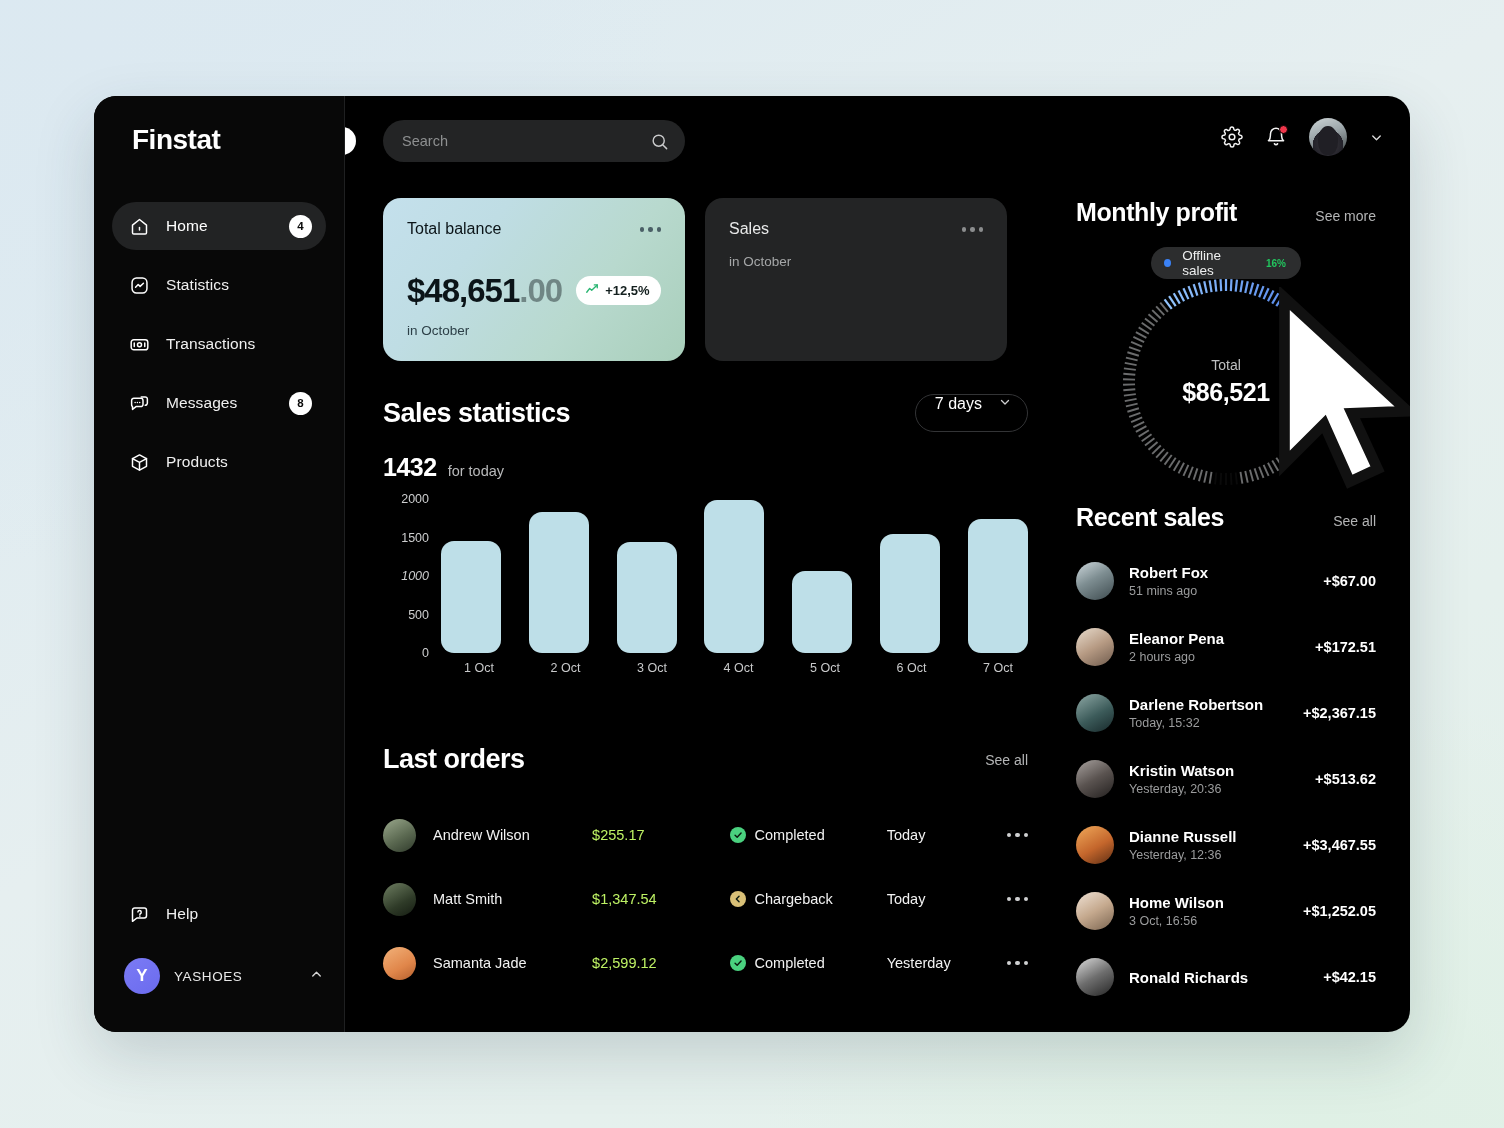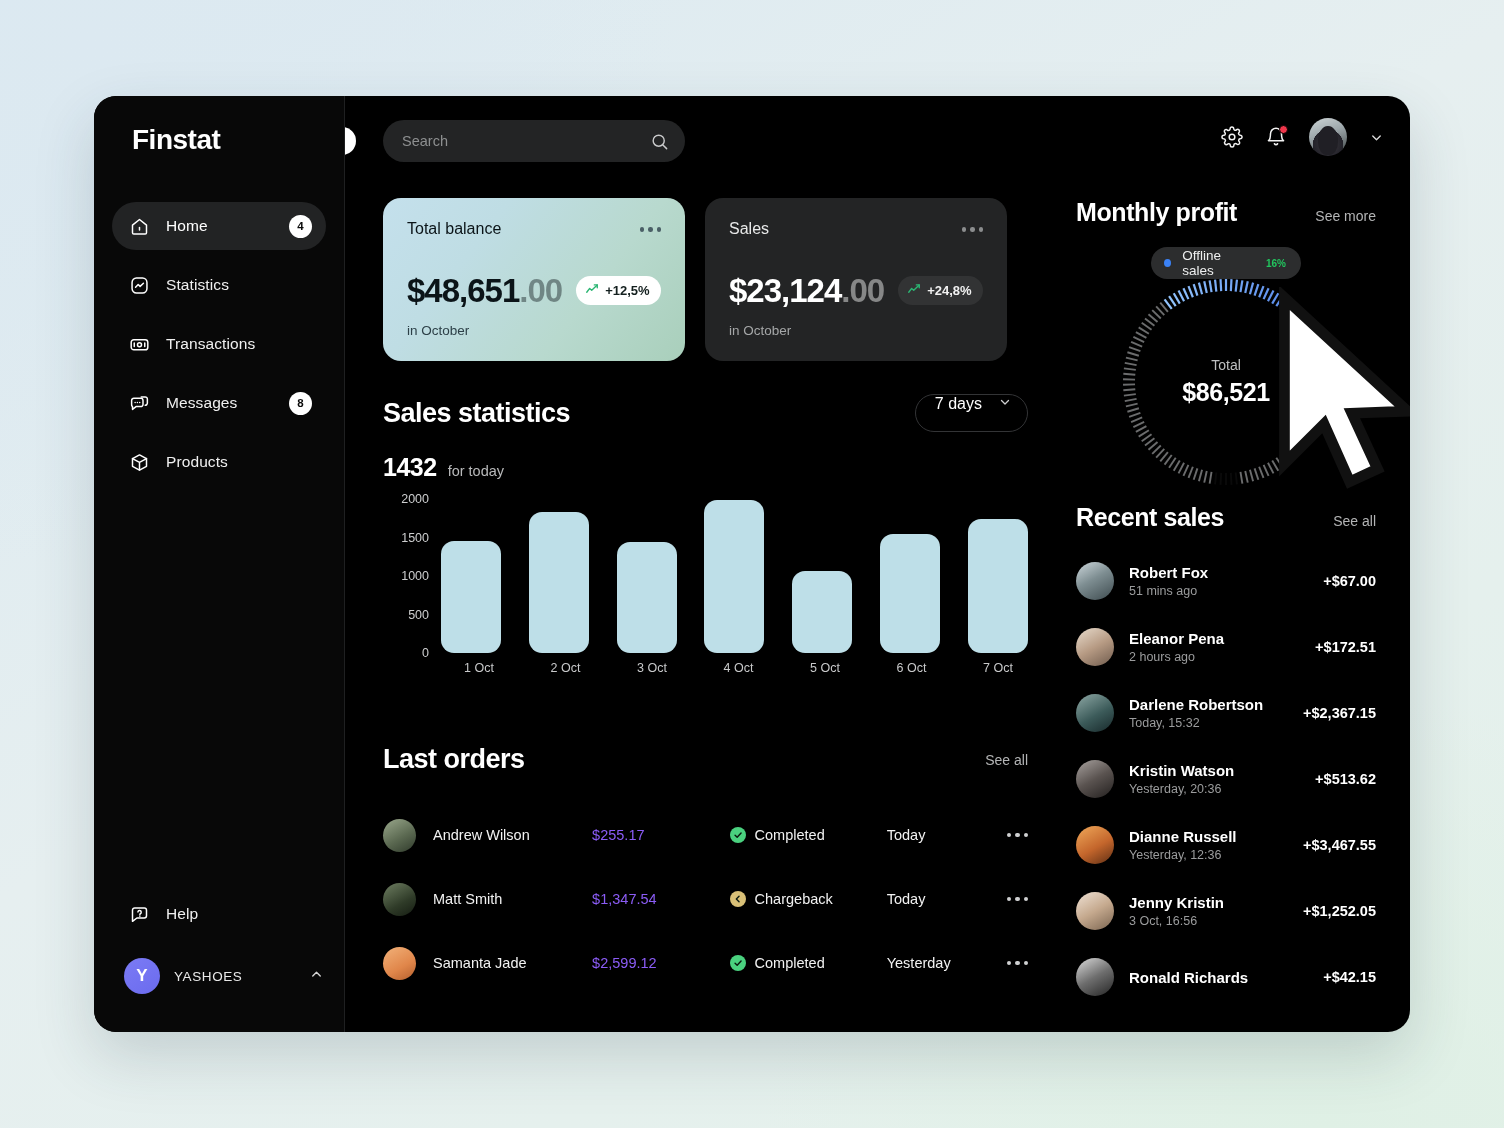--- a/index.html
+++ b/index.html
@@ -201,21 +201,21 @@
   .orders { margin-top: 28px; }
   .order-row {
     display: flex; align-items: center;
     height: 64px;
   }
   .o-avatar {
     width: 33px; height: 33px; border-radius: 50%;
     flex: 0 0 33px; margin-right: 17px;
   }
   .o-name { width: 162px; font-size: 14.5px; color: #f2f2f2; }
-  .o-amount { width: 140px; font-size: 14.5px; color: #8b5cf6; }
+  .o-amount { width: 140px; font-size: 14.5px; color: #bef264; }
   .o-status { width: 160px; display: flex; align-items: center; gap: 9px; font-size: 14.5px; color: #f2f2f2; }
   .s-ico { width: 16px; height: 16px; border-radius: 50%; display: flex; align-items: center; justify-content: center; flex:0 0 16px;}
   .s-ico svg { width: 10px; height: 10px; color: #0b1a10; }
   .o-date { width: 122px; font-size: 14.5px; color: #f2f2f2; }
   .o-more { display: flex; gap: 4px; cursor: pointer; }
   .o-more i { width: 4.5px; height: 4.5px; border-radius: 50%; background: #cfd0d1; display:block;}
 
   
   .right { position: absolute; right: 0; top: 0; width: 364px; height: 100%; padding: 0 34px 0 30px; }
   .rp-head { display: flex; align-items: baseline; justify-content: space-between; margin-top: 102px; }
@@ -405,32 +405,20 @@
 
       <div class="stat-card sales">
         <div class="sc-head">
           <div class="sc-title">Sales</div>
           <div class="dots">
               <i></i>
               <i></i>
               <i></i>
             </div>
         </div>
-        <div class="sc-amountrow">
-          <div class="sc-amount"><span>$23,124</span><span class="sc-cents">.00</span></div>
-          <div class="pill">
-            <span>
-              <svg viewBox="0 0 24 24" fill="none" stroke="currentColor" stroke-width="2.4" stroke-linecap="round" stroke-linejoin="round">
-                  <path d="M3 17.5 8 11l3.5 3L21 5"></path>
-                  <path d="M16 5h5v5"></path>
-                </svg>
-            </span>
-            <span>+24,8%</span>
-          </div>
-        </div>
         <div class="sc-sub">in October</div>
       </div>
     </section>
 
     <section class="sec-salesstats">
       <div class="sec-head">
         <h2 class="sec-title">Sales statistics</h2>
         <div class="dd">
           <span>7 days</span>
           <span>
@@ -442,21 +430,21 @@
       </div>
       <div class="today-row">
         <span class="today-num">1432</span>
         <span class="today-lab">for today</span>
       </div>
 
       <div class="chart">
         <div class="y-axis" id="y-axis">
             <div class="y-tick" style="top: 0px;">2000</div>
             <div class="y-tick" style="top: 38.5px;">1500</div>
-            <div class="y-tick" style="top: 77px;">1000</div>
+            <div class="y-tick" style="top: 77px; font-style: italic;">1000</div>
             <div class="y-tick" style="top: 115.5px;">500</div>
             <div class="y-tick" style="top: 154px;">0</div>
           </div>
         <div class="bars" id="bars">
             <div class="barwrap">
               <div class="bar" title="1 Oct: 1450" style="height: 111.65px; background: rgb(190, 223, 232);"></div>
             </div>
             <div class="barwrap">
               <div class="bar" title="2 Oct: 1830" style="height: 140.91px; background: rgb(190, 223, 232);"></div>
             </div>
@@ -738,21 +726,21 @@
             <div class="s-avatar" style="background: linear-gradient(150deg, rgb(240, 169, 90), rgb(196, 102, 44) 55%, rgb(94, 46, 20));"></div>
             <div class="s-info">
               <div class="s-name">Dianne Russell</div>
               <div class="s-time">Yesterday, 12:36</div>
             </div>
             <div class="s-amt">+$3,467.55</div>
           </div>
           <div class="sale-row">
             <div class="s-avatar" style="background: linear-gradient(150deg, rgb(240, 227, 214), rgb(197, 169, 142) 50%, rgb(122, 100, 80));"></div>
             <div class="s-info">
-              <div class="s-name">Jenny Kristin</div>
+              <div class="s-name">Home Wilson</div>
               <div class="s-time">3 Oct, 16:56</div>
             </div>
             <div class="s-amt">+$1,252.05</div>
           </div>
           <div class="sale-row">
             <div class="s-avatar" style="background: linear-gradient(150deg, rgb(220, 220, 220), rgb(110, 110, 110) 50%, rgb(36, 36, 36));"></div>
             <div class="s-info">
               <div class="s-name">Ronald Richards</div>
             </div>
             <div class="s-amt">+$42.15</div>

